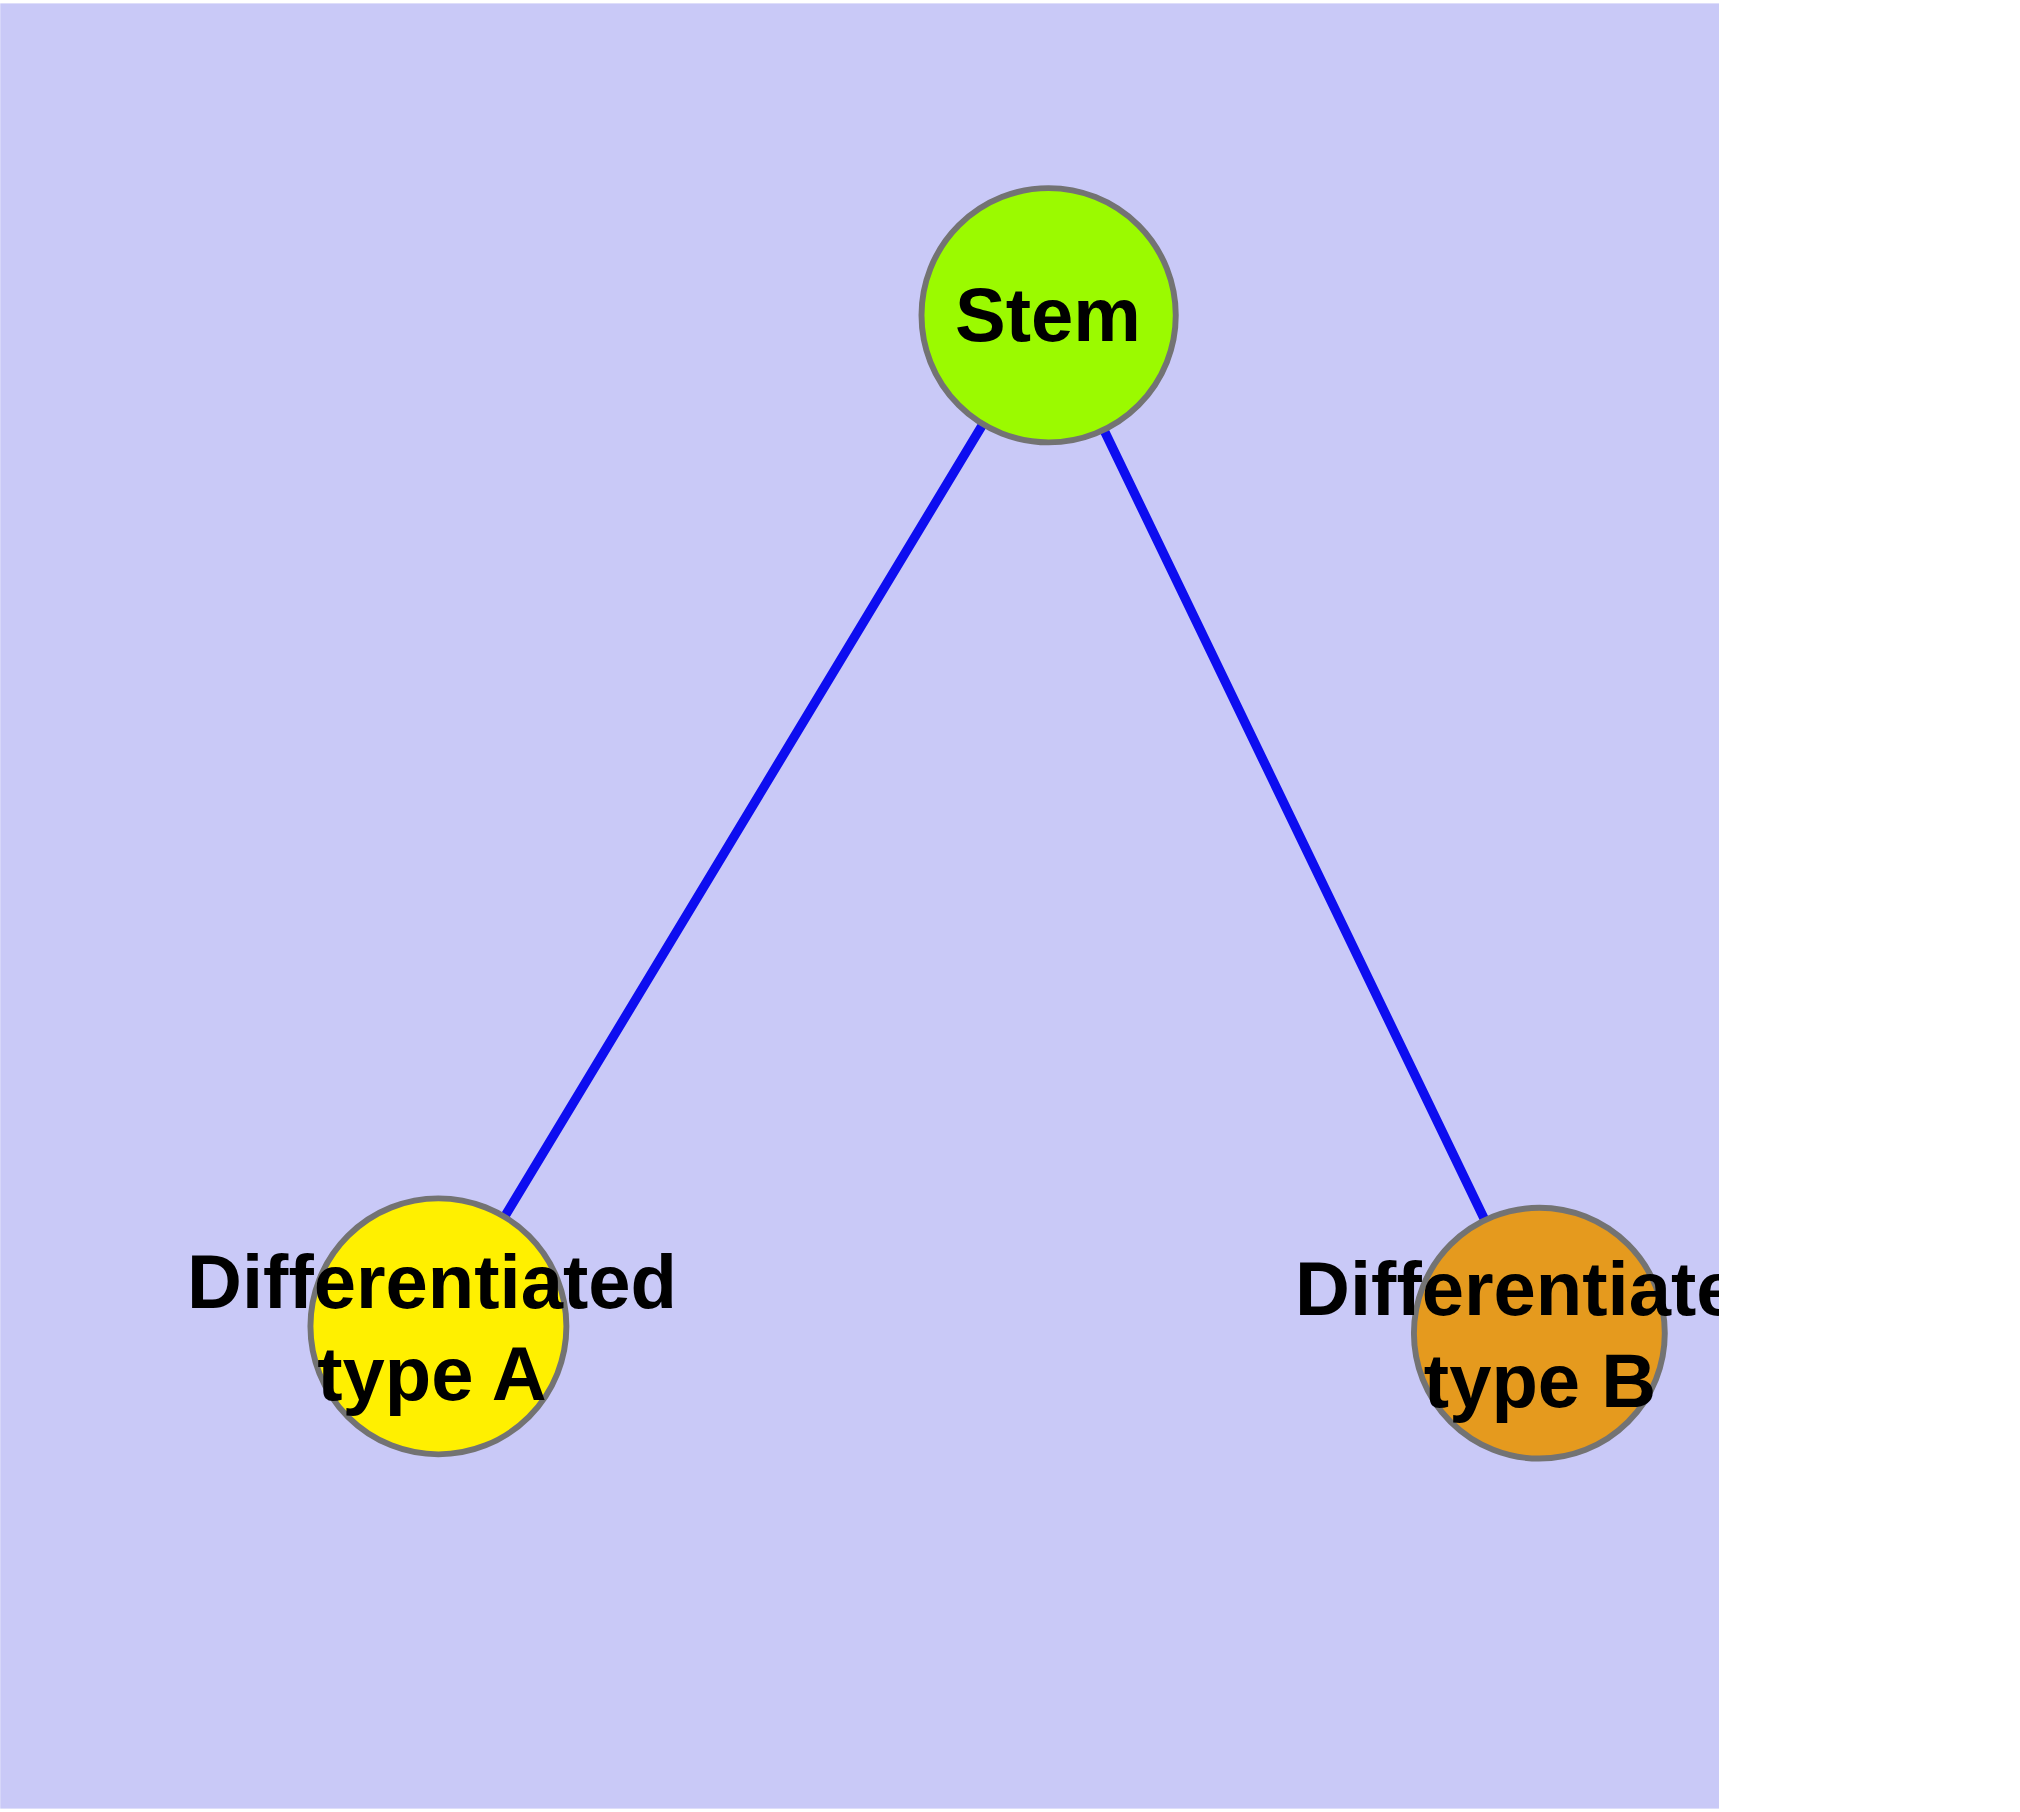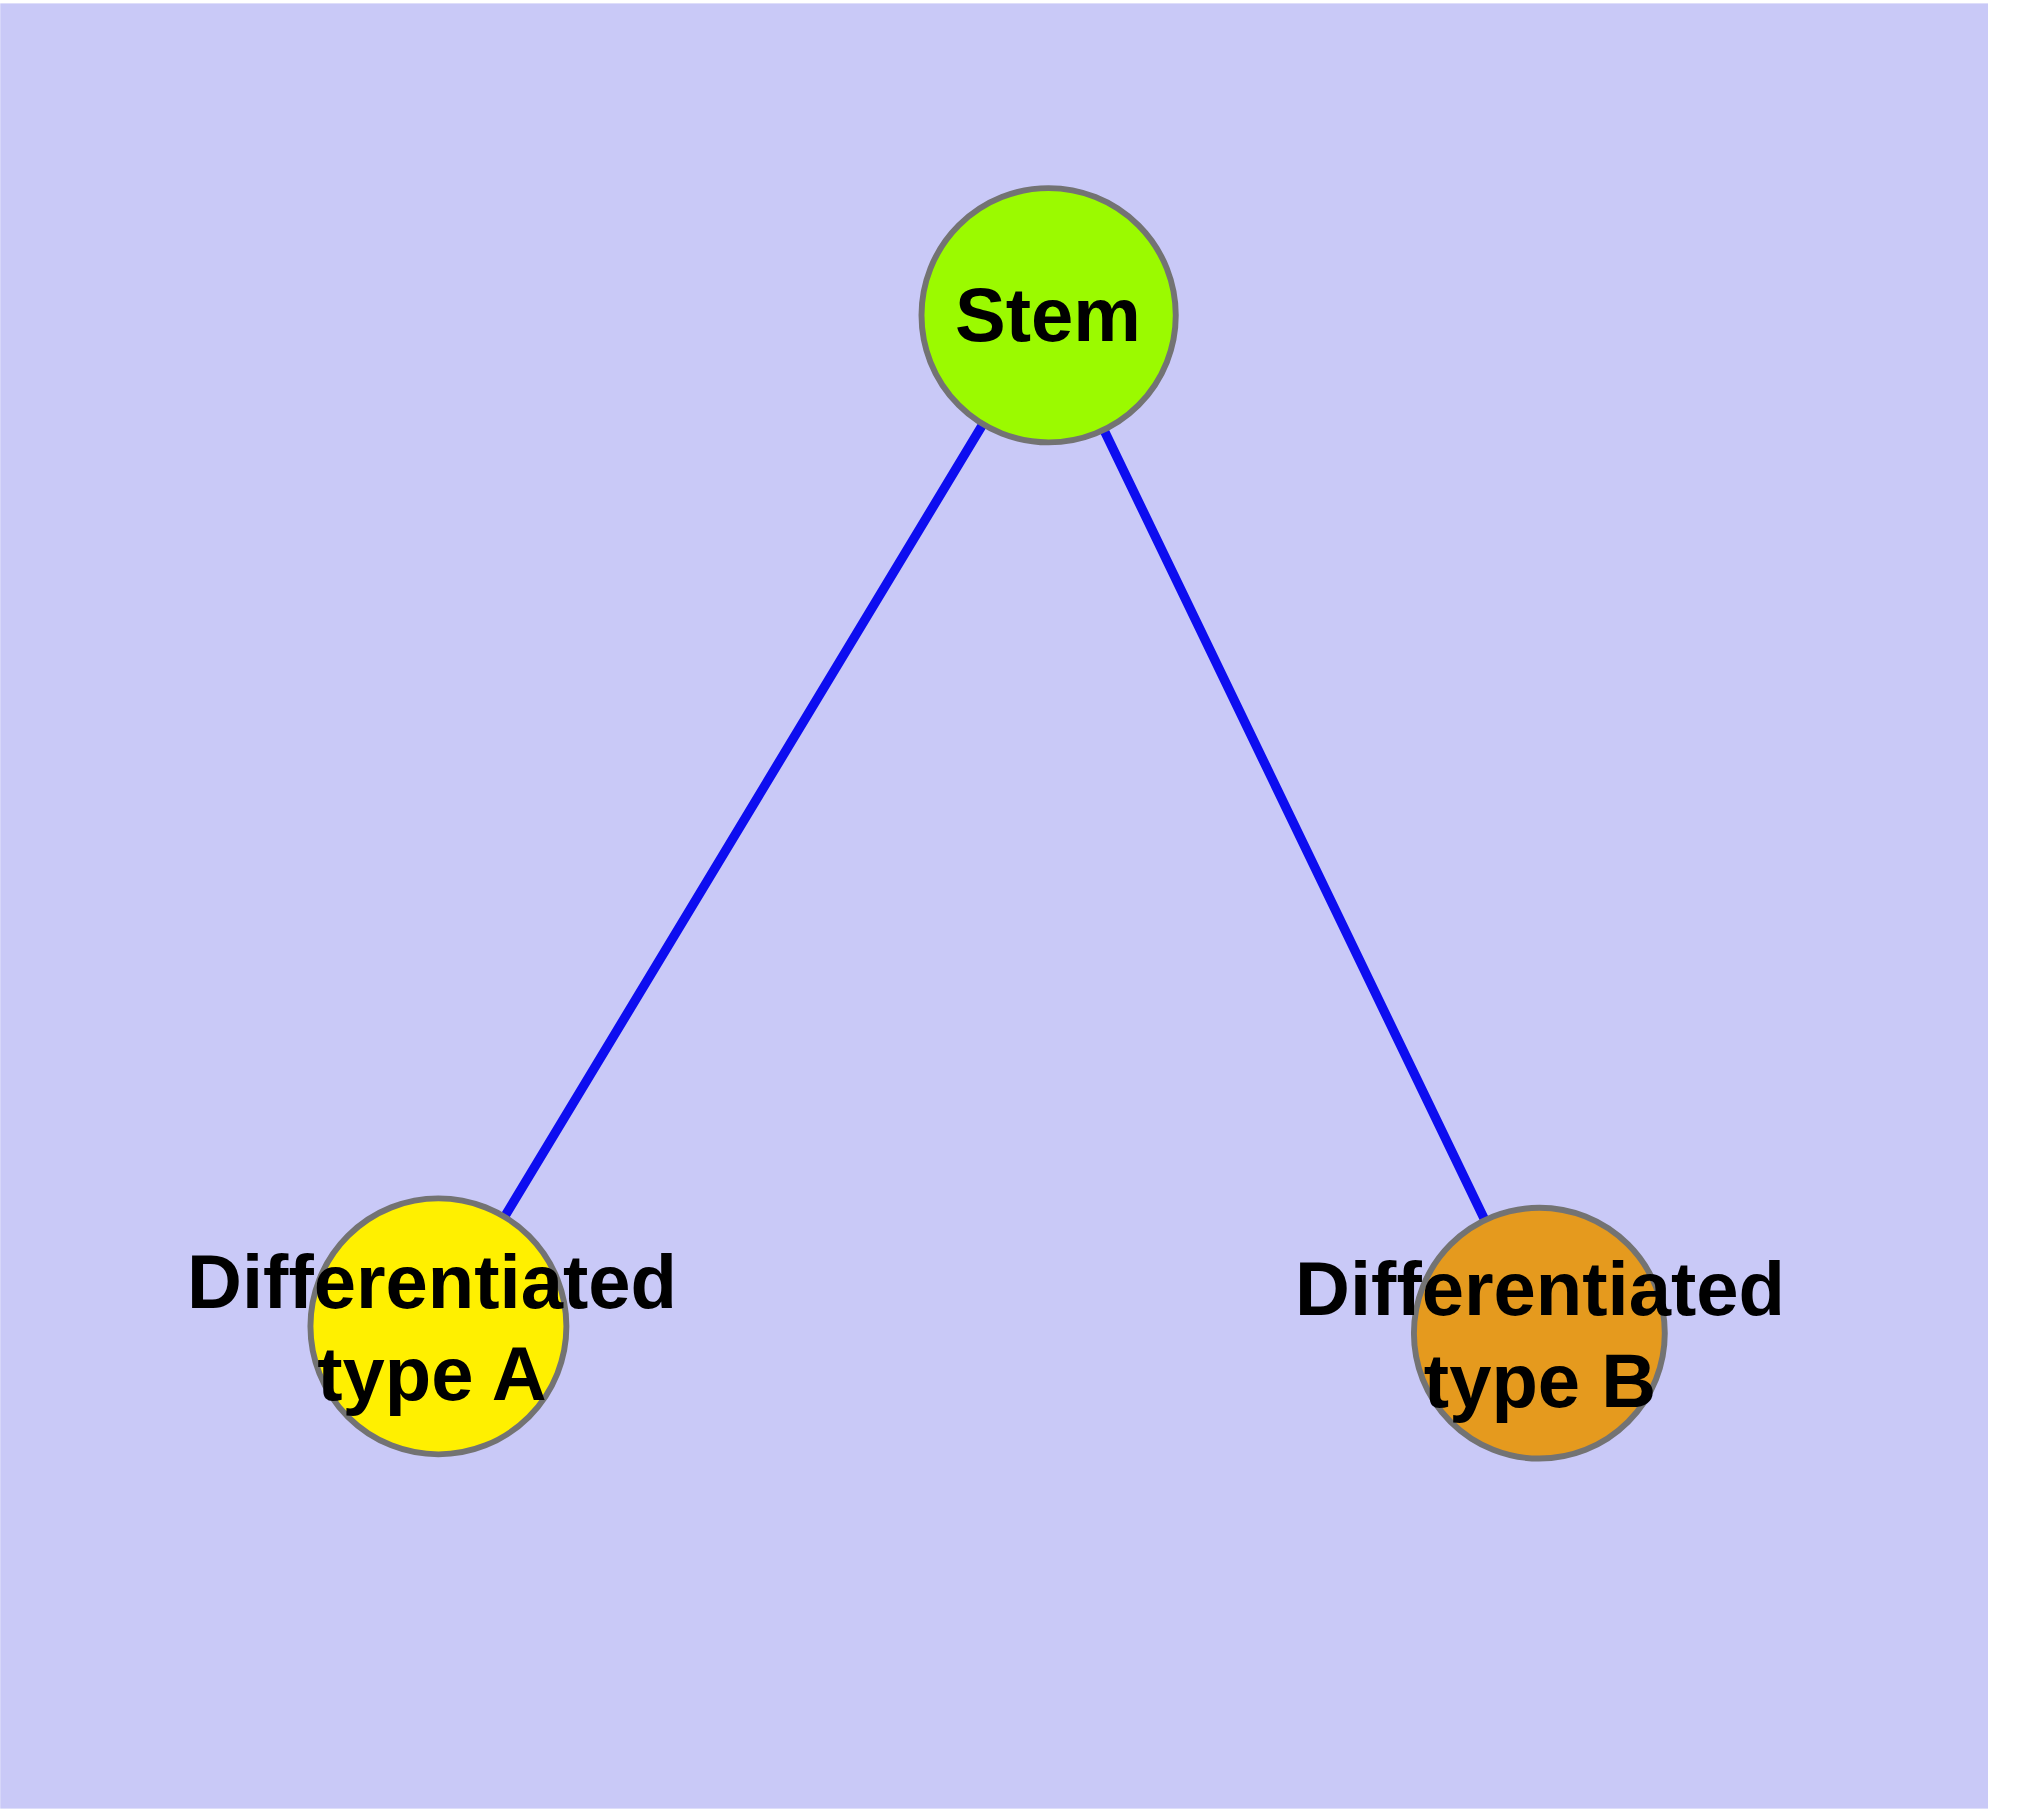--- a/index.html
+++ b/index.html
@@ -2,21 +2,21 @@
 <html style="font-size:13.6px"><head>
 <meta charset="utf-8">
 <style>
   html, body {
     margin: 0;
     padding: 0;
     background: #ffffff;
   }
   .page {
     position: relative;
-    width: 1988px;
+    width: 1719px;
     height: 1812px;
     background: #ffffff;
     overflow: hidden;
     font-family: "Liberation Sans", sans-serif;
   }
   .canvas-svg {
     position: absolute;
     left: 0;
     top: 0;
     width: 2021px;

